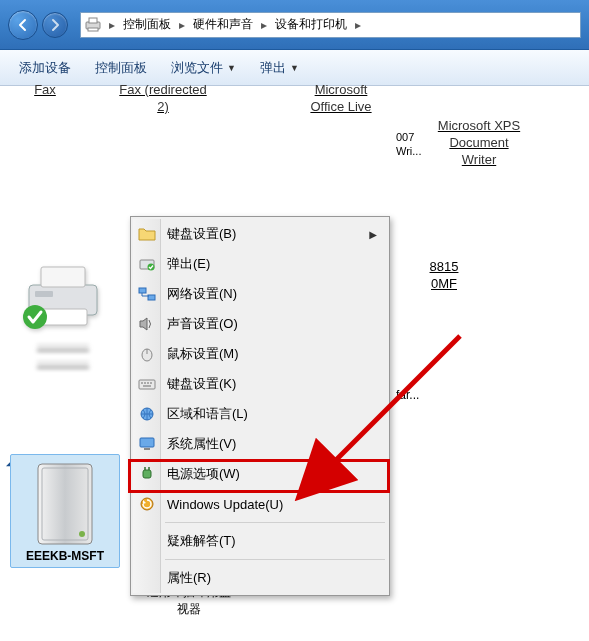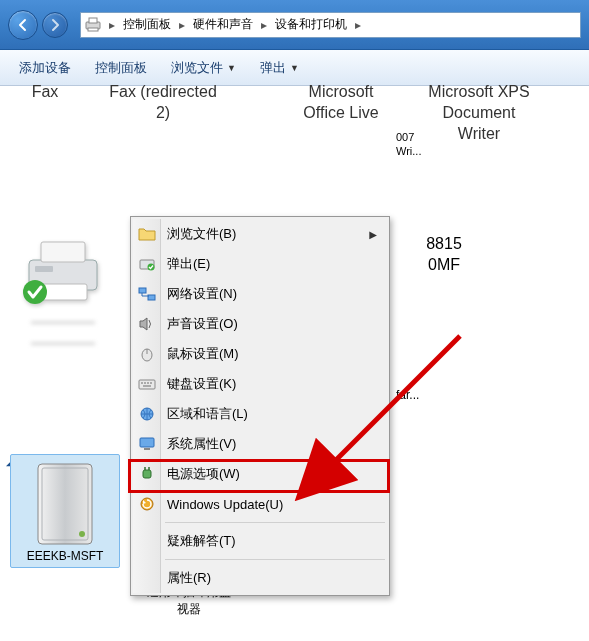--- a/index.html
+++ b/index.html
@@ -72,22 +72,23 @@
       padding: 4px 10px;
     }
     .item-row {
       display: flex;
       gap: 28px;
       align-items: flex-start;
     }
     .device-item {
       width: 106px;
       text-align: center;
-      font-size: 16px;
+      font-size: 13px;
       color: #000;
+      text-decoration: underline;
     }
     .device-item .icon-area {
       height: 74px;
       display: flex;
       align-items: center;
       justify-content: center;
       margin-bottom: 4px;
     }
     .device-item .label { line-height: 1.3; display:block;}
     .partial-top .device-item .label { color: #333; }
@@ -97,20 +98,21 @@
       display:flex; align-items:center; gap:6px;
       margin-top: 28px;
       font-size: 13px;
       color: #1a4f8e;
     }
     .section-header .caret { color:#1a4f8e; font-size:10px;}
     .device-section { margin-top: 8px;}
     .device-big {
       width: 110px;
       text-align:center;
+      font-weight:bold;
     }
     .device-big.selected {
       background: #cde6f7;
       border: 1px solid #7ab8ec;
       padding: 4px 2px;
       border-radius: 2px;
     }
     .device-big .icon-area { height: 90px; display:flex;align-items:center;justify-content:center;}
     .device-big .label { font-size:12px; margin-top:4px;}
     
@@ -226,21 +228,21 @@
       <span class="label">Fax</span>
     </div>
     <div class="device-item" style="width:110px;">
       <span class="label">Fax (redirected</span>
       <span class="label">2)</span>
     </div>
     <div class="device-item" style="width:110px; margin-left:40px;">
       <span class="label">Microsoft</span>
       <span class="label">Office Live</span>
     </div>
-    <div class="device-item" style="width:110px;">
+    <div class="device-item" style="width:110px;margin-top:36px;">
       <span class="label">Microsoft XPS</span>
       <span class="label">Document</span>
       <span class="label">Writer</span>
     </div>
   </div>
 
   <div class="item-row printer-row" style="margin-top:90px;">
     <div class="device-item">
       <div class="icon-area">
         <svg class="printer-svg" width="84" height="66" viewBox="0 0 84 66">
@@ -304,21 +306,21 @@
 
   <div class="ctxmenu">
     <div class="gutter"></div>
 
     <div class="ctx-item">
       <span class="ci-icon">
         <svg width="18" height="16" viewBox="0 0 18 16">
             <path d="M1 3 h5 l2 2 h9 v9 h-16z" fill="#f7d774" stroke="#c09a2e"></path>
           </svg>
       </span>
-      <span>浏览文件(B)</span>
+      <span>键盘设置(B)</span>
       <span class="sub">▶</span>
     </div>
 
     <div class="ctx-item">
       <span class="ci-icon">
         <svg width="18" height="16" viewBox="0 0 18 16">
             <rect x="2" y="4" width="14" height="9" rx="1" fill="#dfe3e7" stroke="#888"></rect>
             <circle cx="13" cy="11" r="3.5" fill="#3fae3f"></circle>
             <path d="M11 11 l1.5 1.5 l2.5 -3" stroke="#fff" stroke-width="1.3" fill="none"></path>
           </svg>

